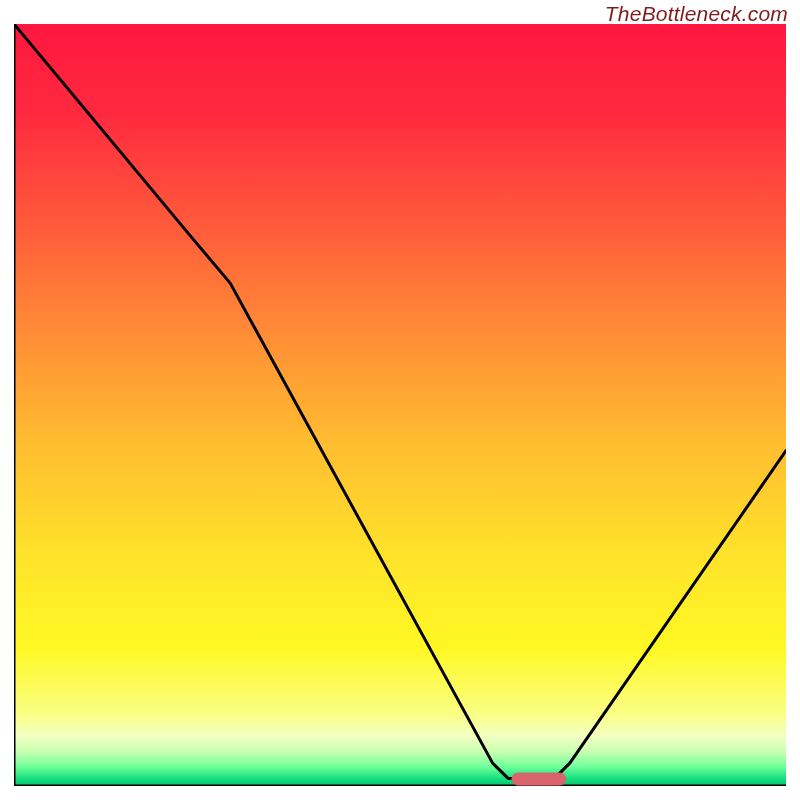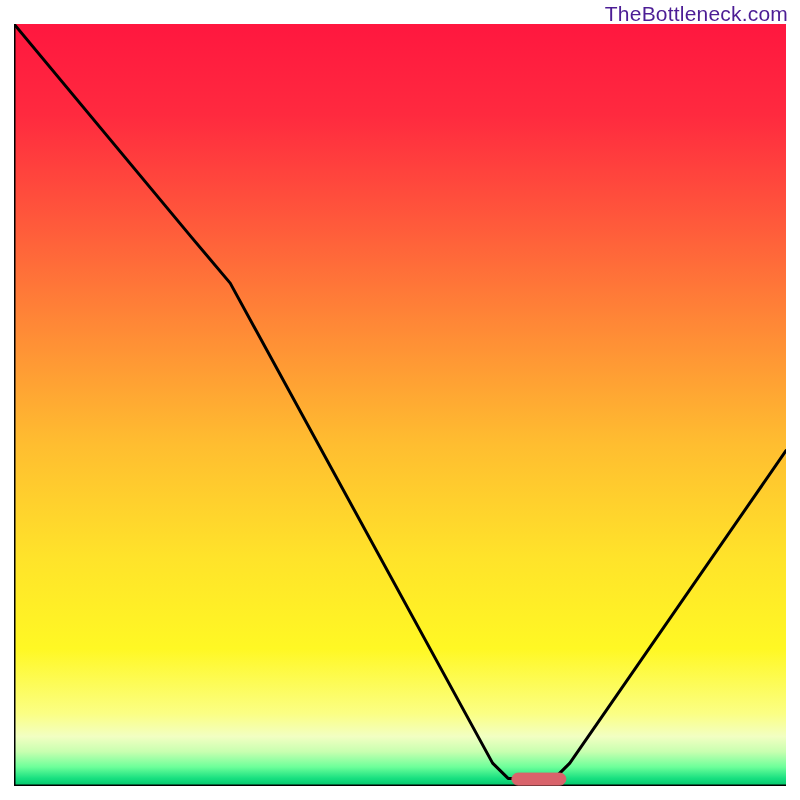--- a/index.html
+++ b/index.html
@@ -27,22 +27,23 @@
     display: block;
     width: 100%;
     height: 100%;
   }
   .watermark {
     position: absolute;
     top: 2px;
     right: 12px;
     font-family: Arial, Helvetica, sans-serif;
     font-size: 21px;
-    color: #4c1d95;
+    color: #7f1d1d;
     letter-spacing: 0.2px;
+    font-style: italic;
   }
 </style>
 </head>
 <body>
 
 <div class="stage">
 
   <div class="watermark">TheBottleneck.com</div>
 
   <div class="plot">

